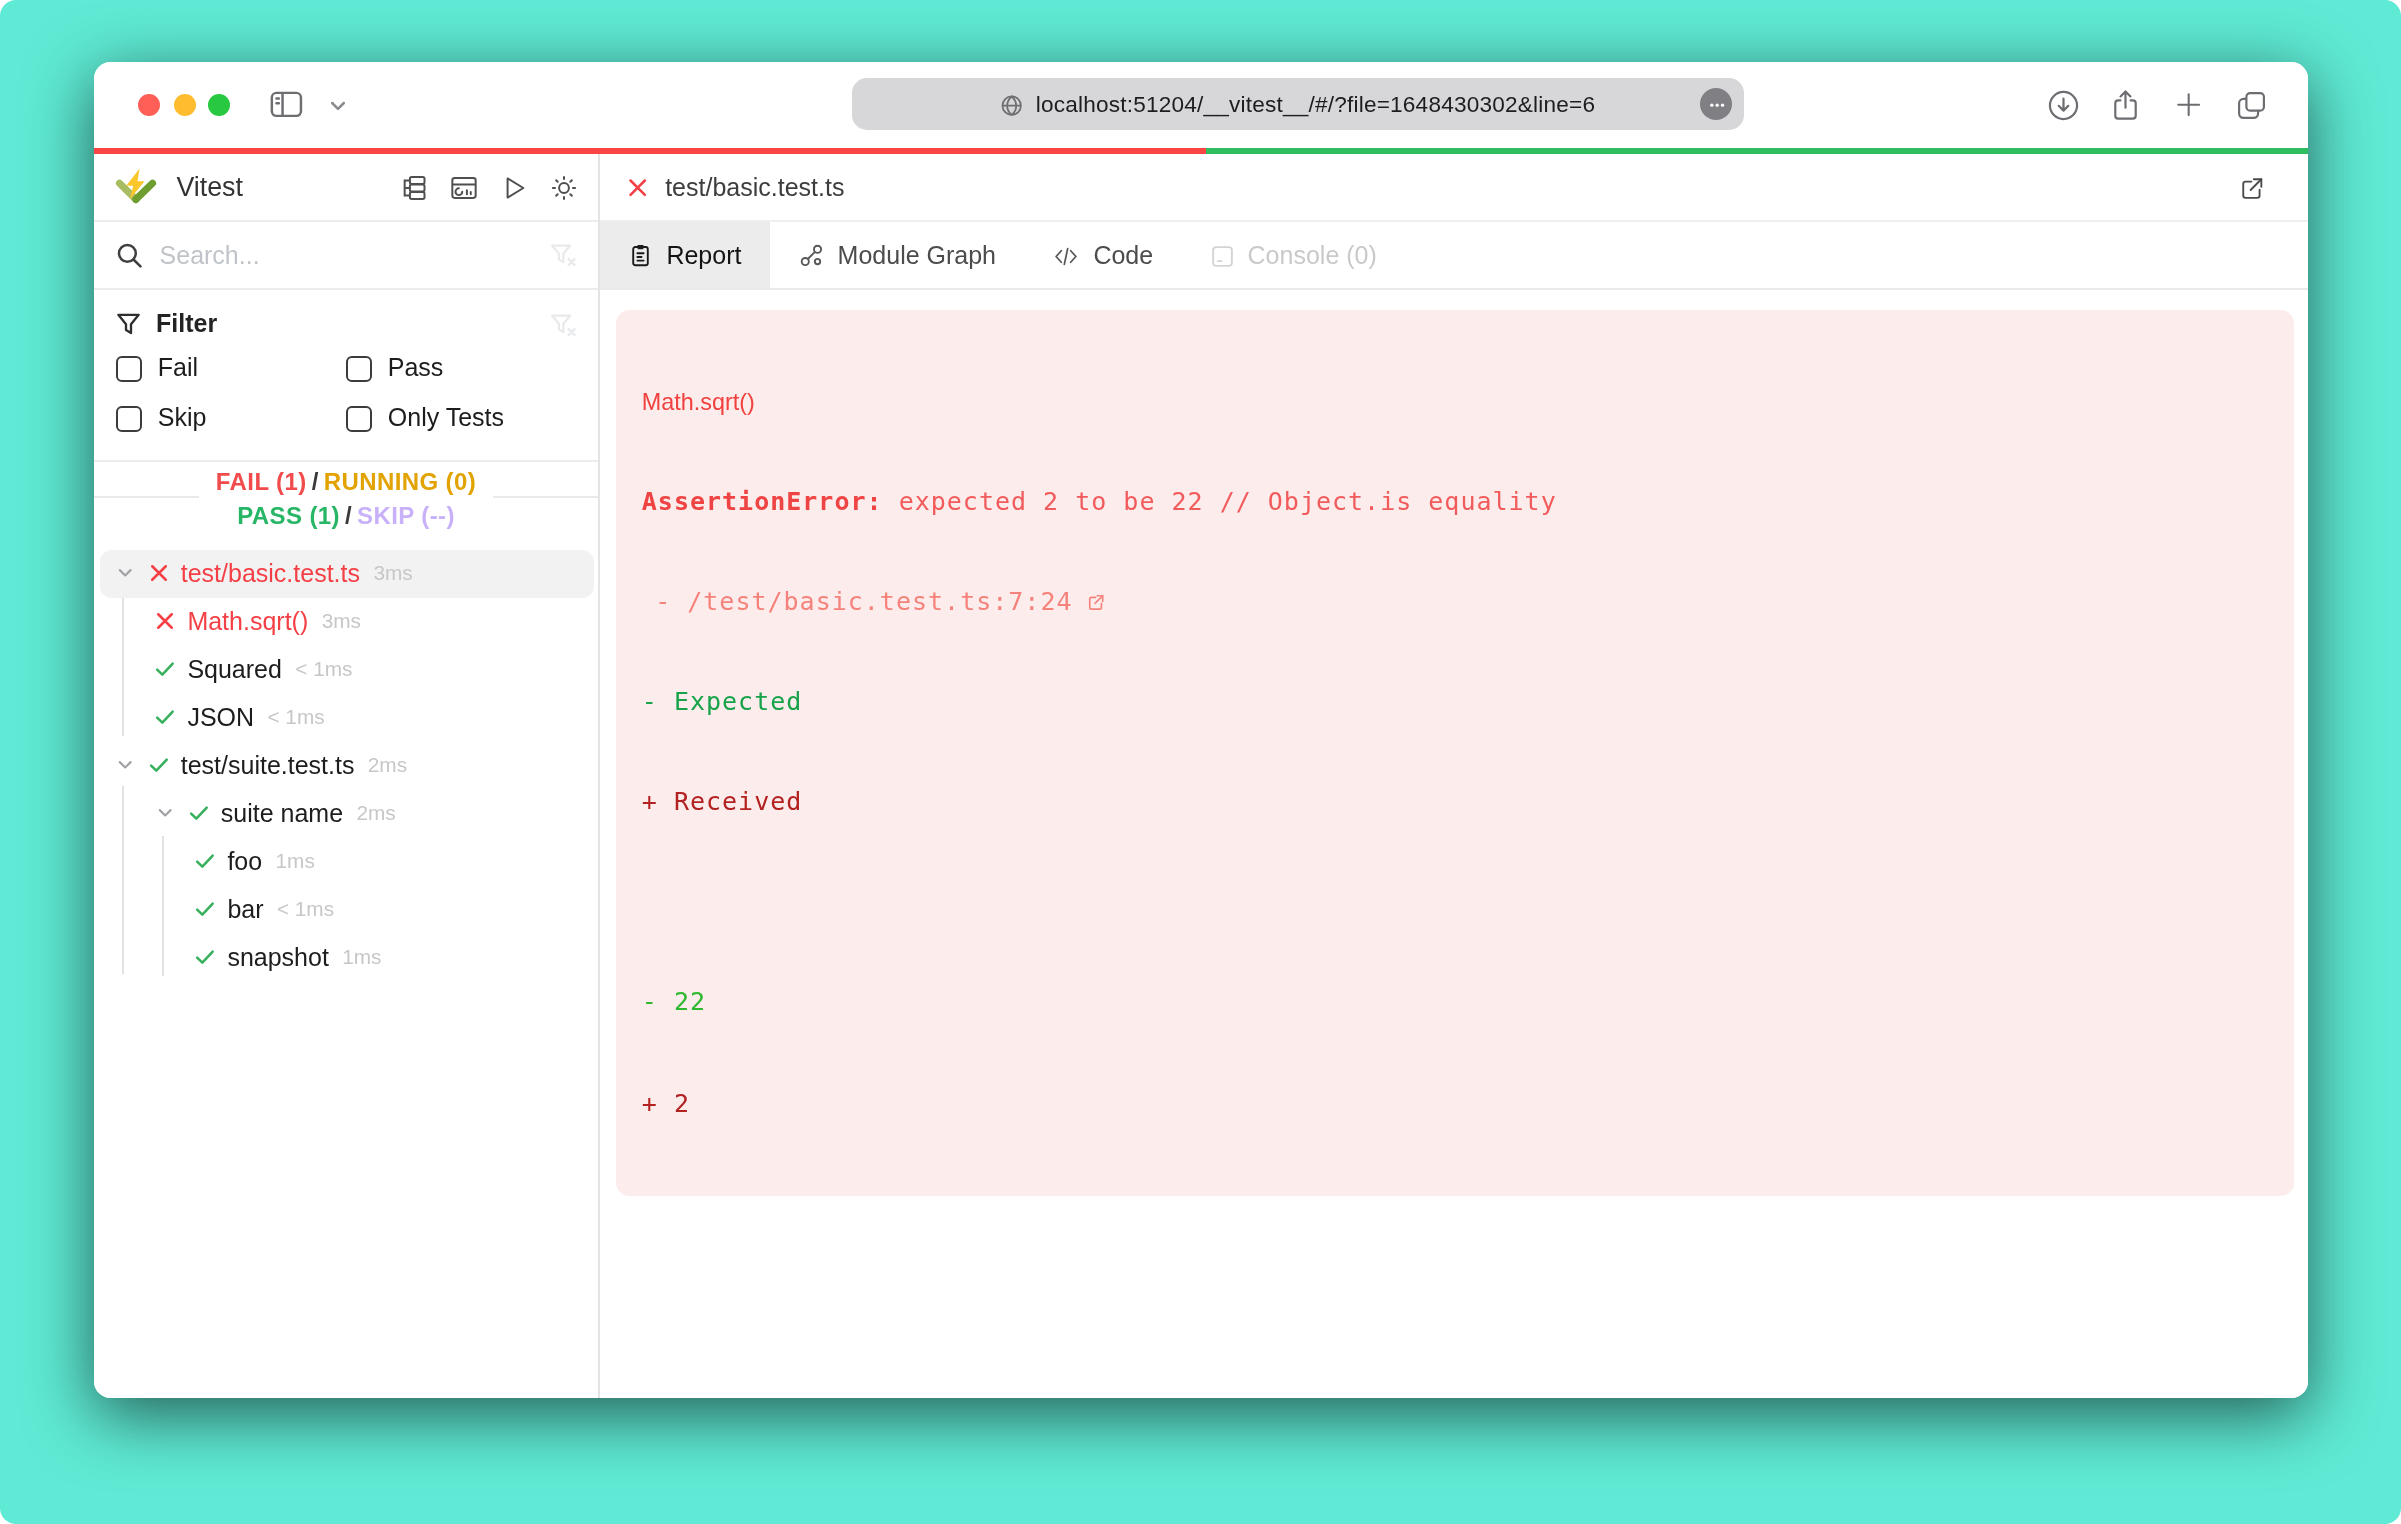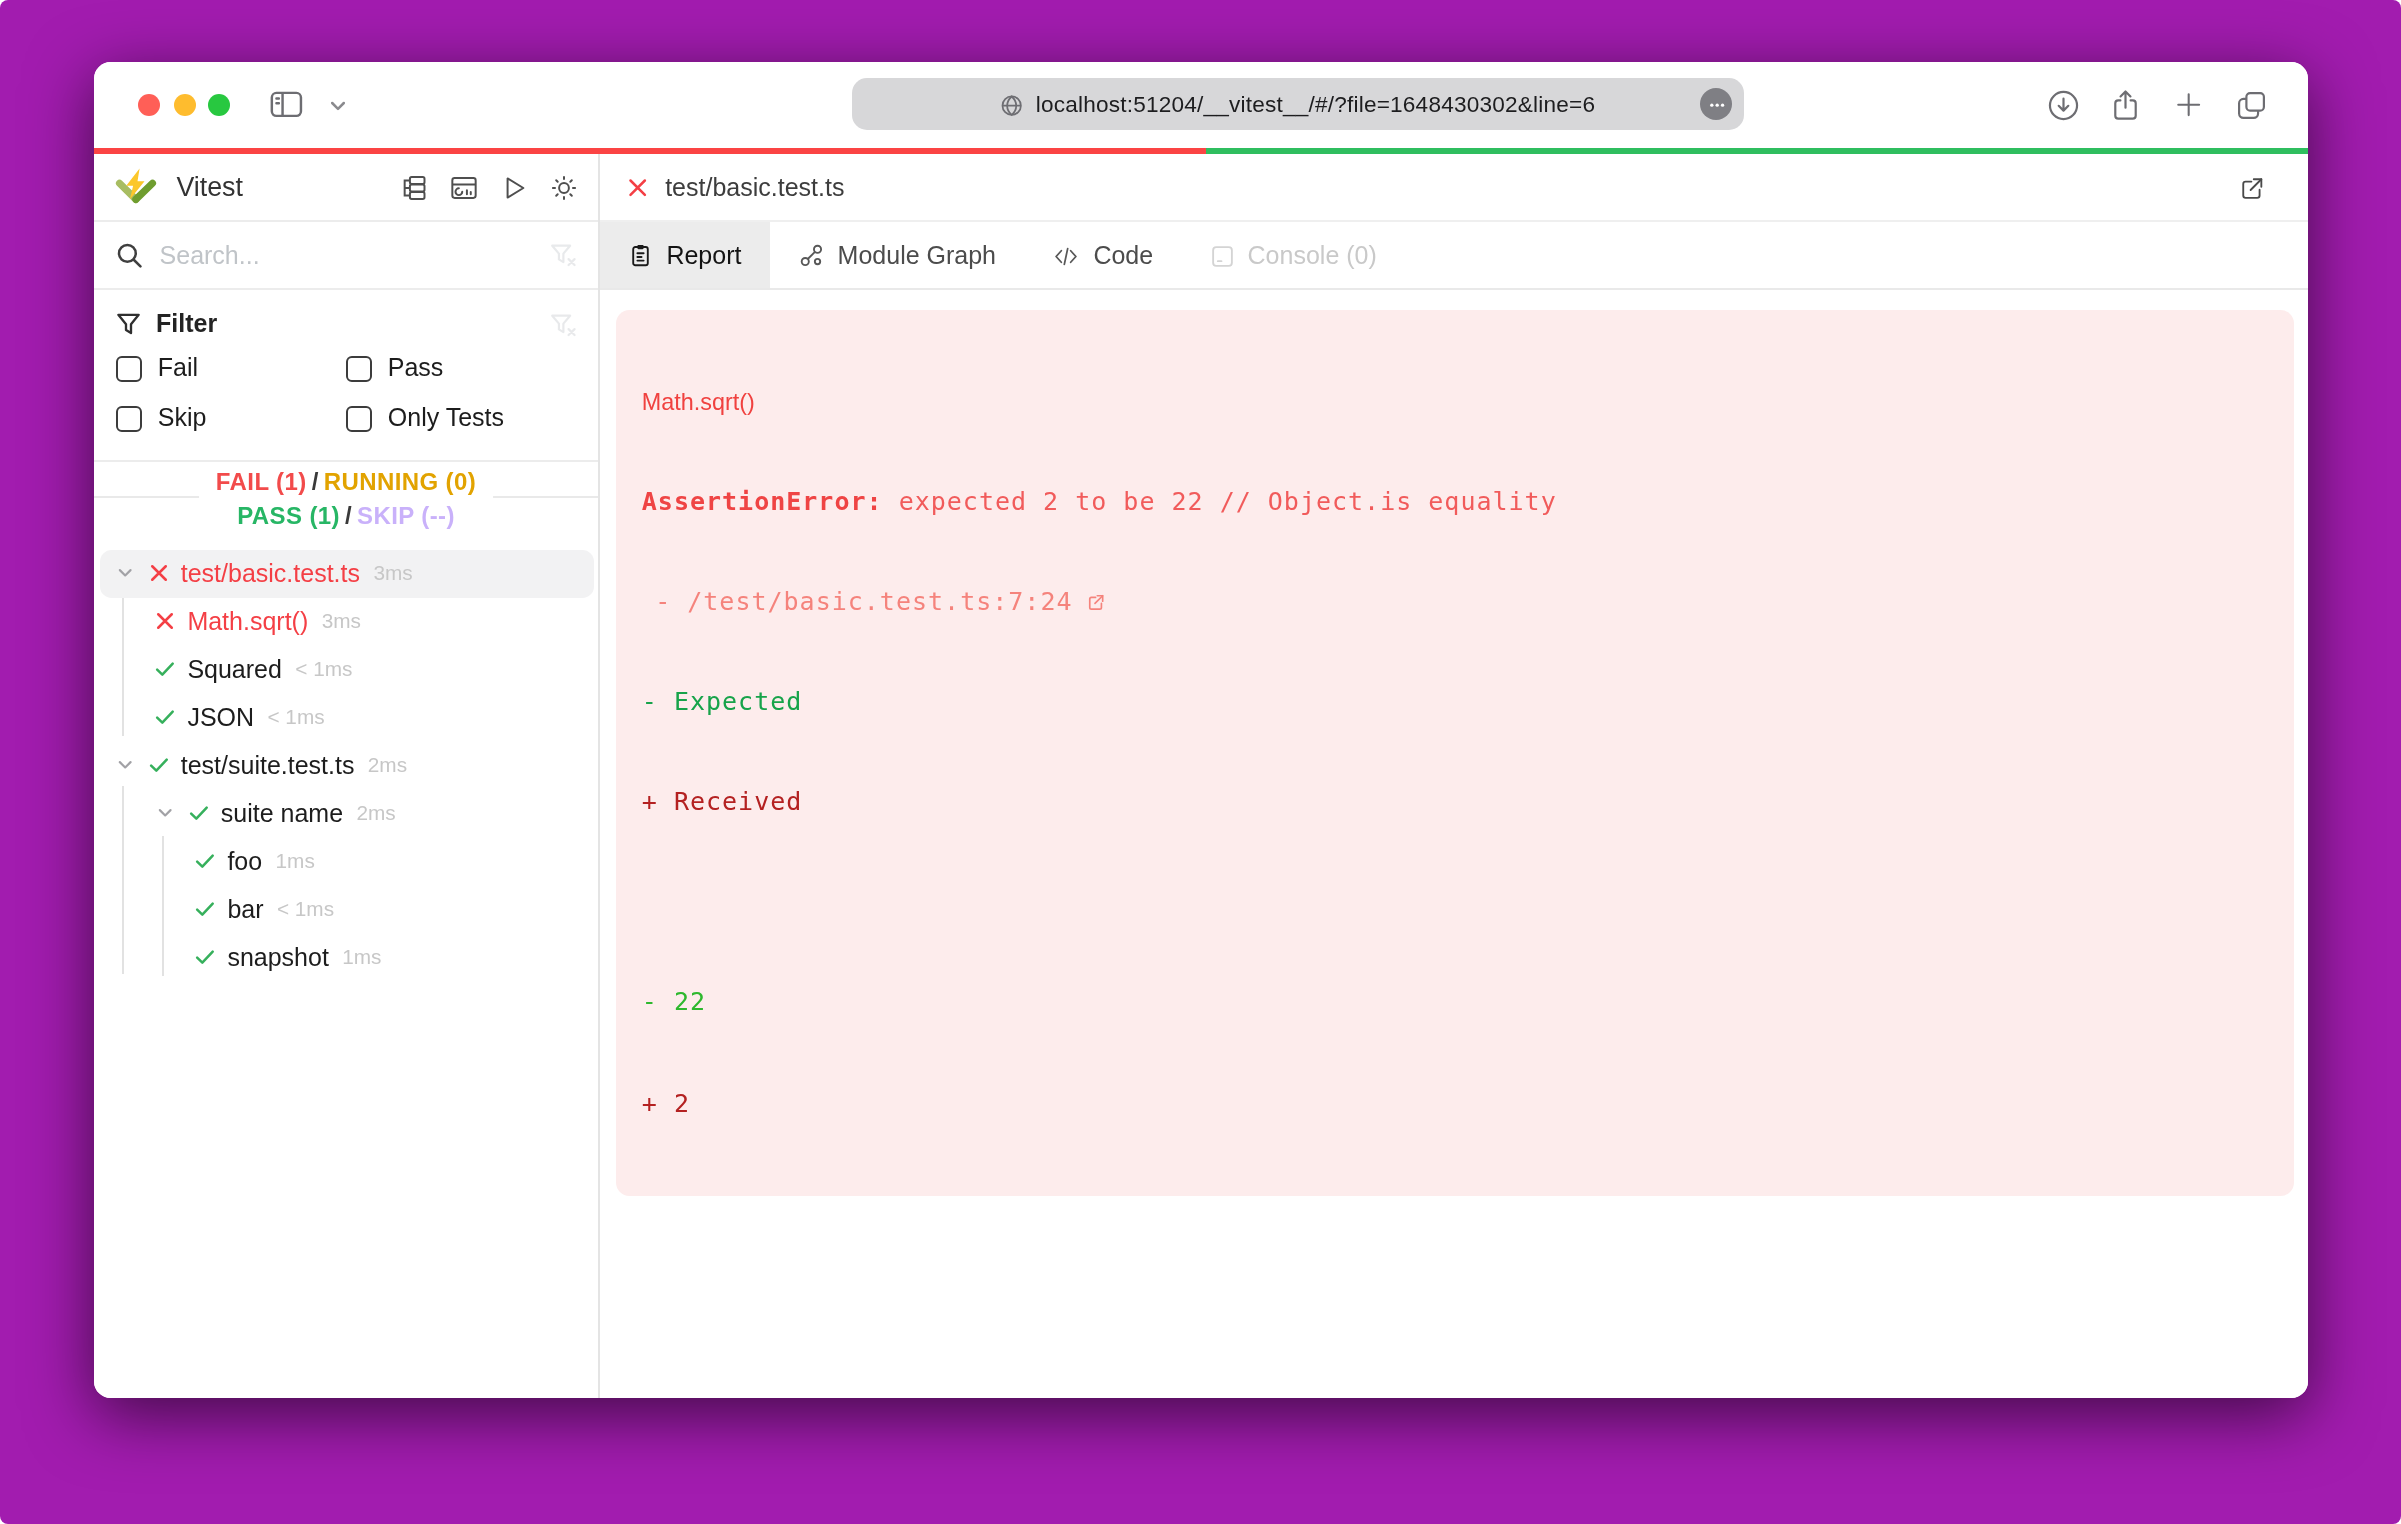--- a/index.html
+++ b/index.html
@@ -1,18 +1,18 @@
 <!DOCTYPE html>
 <html style="font-size:13.4px"><head>
 <meta charset="utf-8">
 <style>
   * { margin:0; padding:0; box-sizing:border-box; }
   html,body { width:2401px; height:1524px; background:#fff; overflow:hidden; }
   body { font-family:"Liberation Sans","DejaVu Sans",sans-serif; }
-  .backdrop { position:absolute; inset:0; background:#a21caf; border-radius:8px; overflow:hidden; }
+  .backdrop { position:absolute; inset:0; background:#5eead4; border-radius:16px; overflow:hidden; }
   #app { position:absolute; left:0; top:0; width:1201px; height:762px;
          transform:scale(2); transform-origin:0 0; }
 
   .window { position:absolute; left:47px; top:31px; width:1107px; height:668px;
             background:#fff; border-radius:8.4px; overflow:hidden;
             box-shadow:0 8.4px 33px rgba(0,0,0,.6); }
 
   
   .toolbar { position:relative; height:43px; background:#fff; display:flex; align-items:center; }
   .traffic { display:flex; gap:6.7px; margin-left:22px; }

